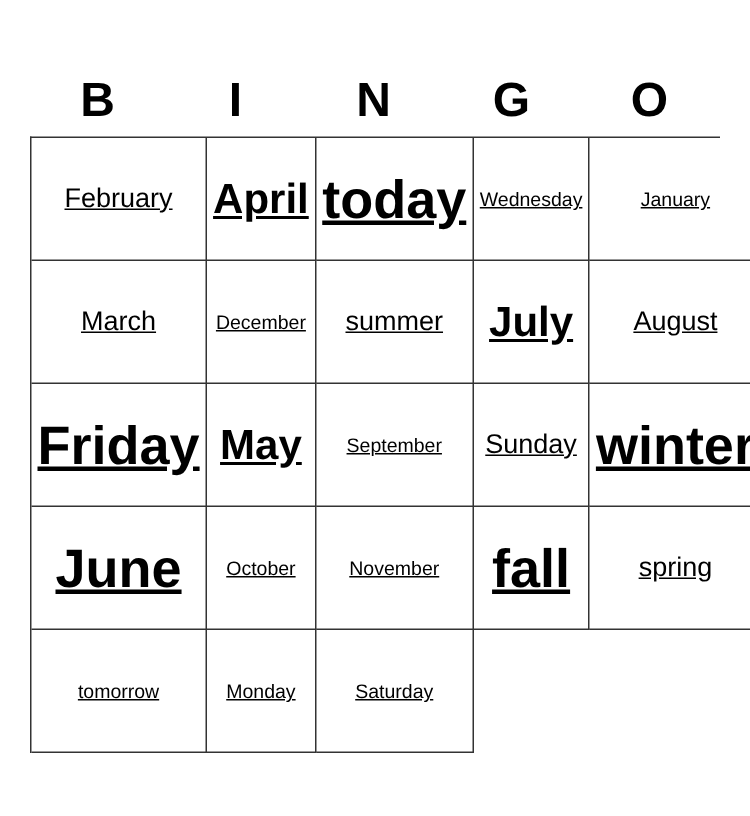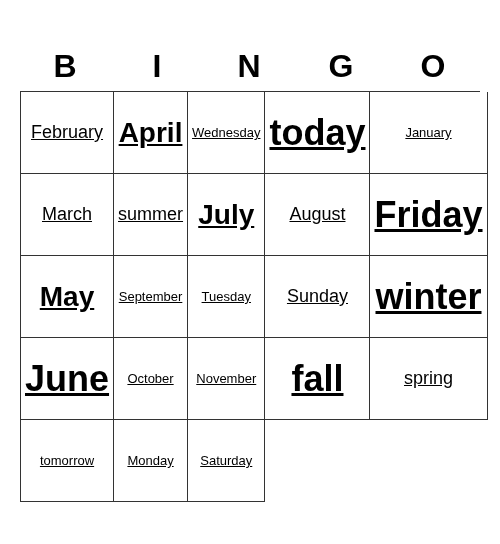--- a/index.html
+++ b/index.html
@@ -80,31 +80,31 @@
   <div class="bingo-header">
   <div class="bingo-header-cell">B</div>
       <div class="bingo-header-cell">I</div>
       <div class="bingo-header-cell">N</div>
       <div class="bingo-header-cell">G</div>
       <div class="bingo-header-cell">O</div>
     </div>
   <div class="bingo-grid">
   <div class="bingo-cell size-medium">February</div>
       <div class="bingo-cell size-xlarge">April</div>
+      <div class="bingo-cell size-large">today</div>
       <div class="bingo-cell size-small">Wednesday</div>
-      <div class="bingo-cell size-large">today</div>
       <div class="bingo-cell size-small">January</div>
       <div class="bingo-cell size-medium">March</div>
+      <div class="bingo-cell size-small">December</div>
       <div class="bingo-cell size-medium">summer</div>
       <div class="bingo-cell size-xlarge">July</div>
       <div class="bingo-cell size-medium">August</div>
       <div class="bingo-cell size-large">Friday</div>
       <div class="bingo-cell size-xlarge">May</div>
       <div class="bingo-cell size-small">September</div>
-      <div class="bingo-cell size-small">Tuesday</div>
       <div class="bingo-cell size-medium">Sunday</div>
       <div class="bingo-cell size-large">winter</div>
       <div class="bingo-cell size-large">June</div>
       <div class="bingo-cell size-small">October</div>
       <div class="bingo-cell size-small">November</div>
       <div class="bingo-cell size-large">fall</div>
       <div class="bingo-cell size-medium">spring</div>
       <div class="bingo-cell size-small">tomorrow</div>
       <div class="bingo-cell size-small">Monday</div>
       <div class="bingo-cell size-small">Saturday</div>

